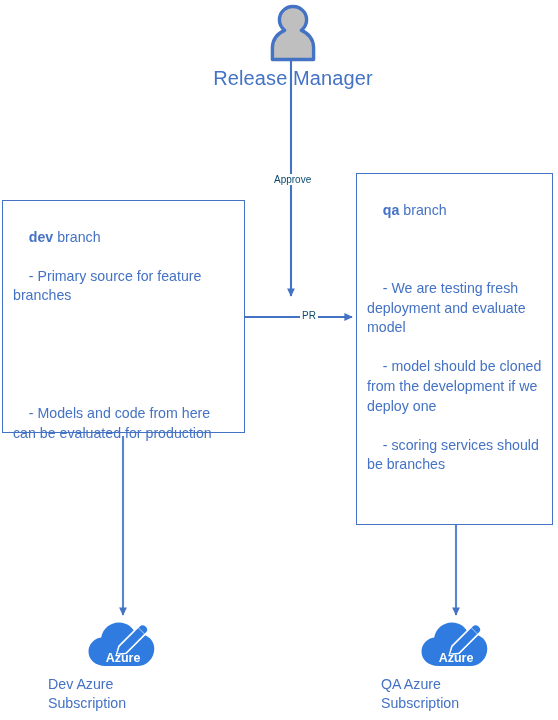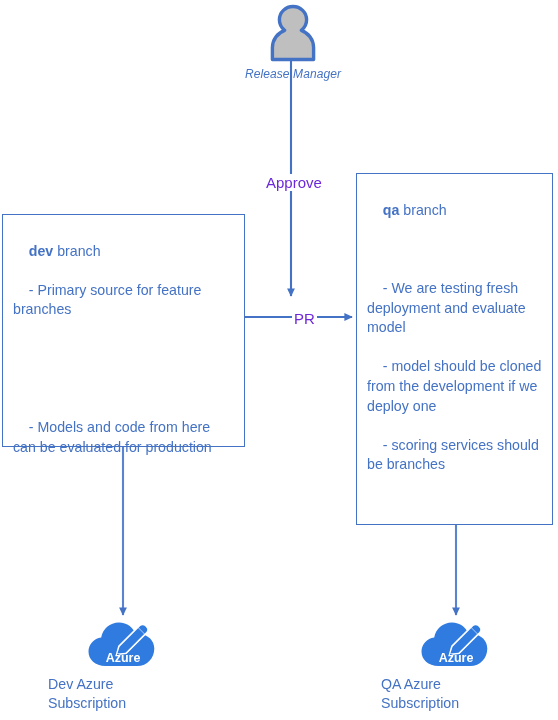--- a/index.html
+++ b/index.html
@@ -28,36 +28,35 @@
     top: 2px;
     width: 62px;
     height: 60px;
   }
   .actor-label {
     position: absolute;
     left: 188px;
     top: 67px;
     width: 210px;
     text-align: center;
-    font-size: 12px;
+    font-size: 20px;
     color: #4472C4;
     letter-spacing: 0.1px;
     white-space: nowrap;
-    font-style: italic;
   }
   
   .box {
     position: absolute;
     box-sizing: border-box;
     border: 1.6px solid #4472C4;
     background: #ffffff;
   }
   .box-dev {
     left: 2px;
-    top: 214px;
+    top: 200px;
     width: 243px;
     height: 233px;
   }
   .box-qa {
     left: 356px;
     top: 173px;
     width: 197px;
     height: 352px;
   }
   .box-text {
@@ -69,25 +68,26 @@
     line-height: 19.6px;
     color: #4472C4;
     white-space: pre-wrap;
   }
   .box-text b {
     font-weight: bold;
   }
   
   .edge-label {
     position: absolute;
-    font-size: 15px;
-    color: #6d28d9;
+    font-size: 10px;
+    color: #0c4a6e;
     background: #ffffff;
     padding: 0 2px;
     white-space: nowrap;
+    margin-left: 8px;
   }
   .label-approve {
     left: 264px;
     top: 174px;
   }
   .label-pr {
     left: 292px;
     top: 310px;
   }
   

